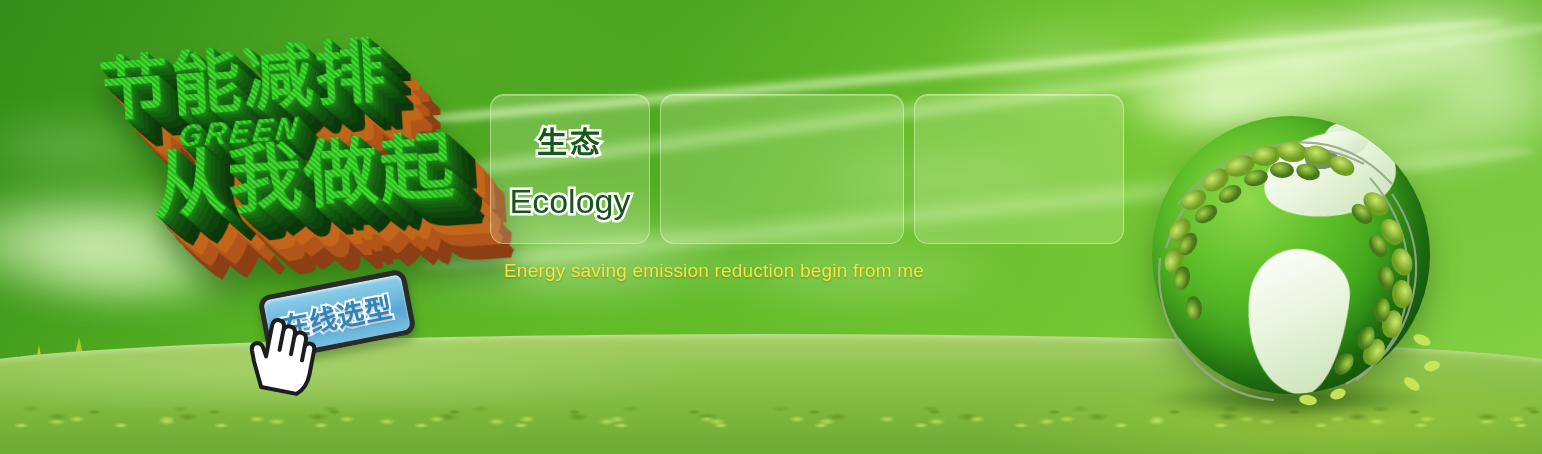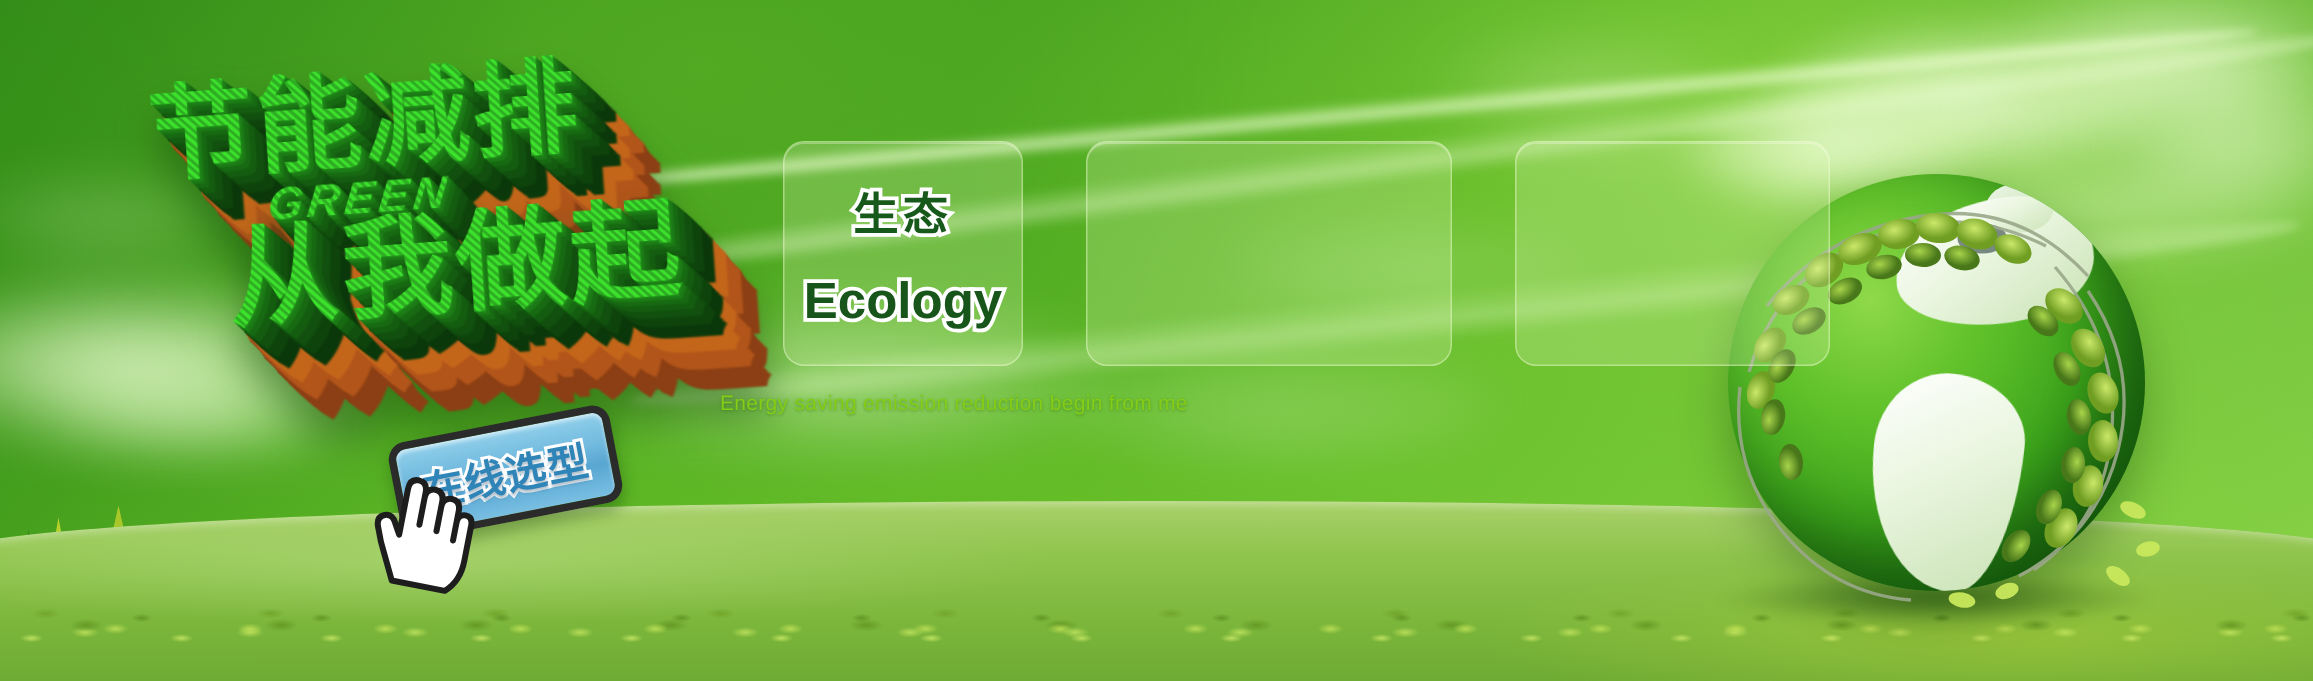--- a/index.html
+++ b/index.html
@@ -275,47 +275,46 @@
     border-radius: 14px;
     background: rgba(236,255,200,0.22);
     border: 1px solid rgba(245,255,220,0.42);
     box-shadow: inset 0 1px 0 rgba(255,255,255,0.30);
     display: flex;
     flex-direction: column;
     align-items: center;
     justify-content: center;
     overflow: hidden;
     backdrop-filter: blur(0.5px);
-    margin-left: 32px;
   }
   .card-cn {
     font-size: 30px;
     font-weight: 700;
     color: #16591a;
     -webkit-text-stroke: 5px #ffffff;
     paint-order: stroke fill;
     margin-bottom: 20px;
     letter-spacing: 3px;
   }
   .card-en {
     font-size: 34px;
-    font-weight: 700;
+    font-weight: 400;
     color: #17551b;
     -webkit-text-stroke: 5px #ffffff;
     paint-order: stroke fill;
     letter-spacing: 0px;
   }
 
   
   .tagline {
     position: absolute;
-    left: 480px;
+    left: 504px;
     top: 260px;
-    font-size: 14px;
-    color: #84cc16;
+    font-size: 19px;
+    color: #fde047;
     letter-spacing: 0.2px;
     text-shadow: 0 1px 2px rgba(40,100,20,0.45);
     white-space: nowrap;
   }
 </style>
 </head>
 <body>
 
 <div id="banner">
 

